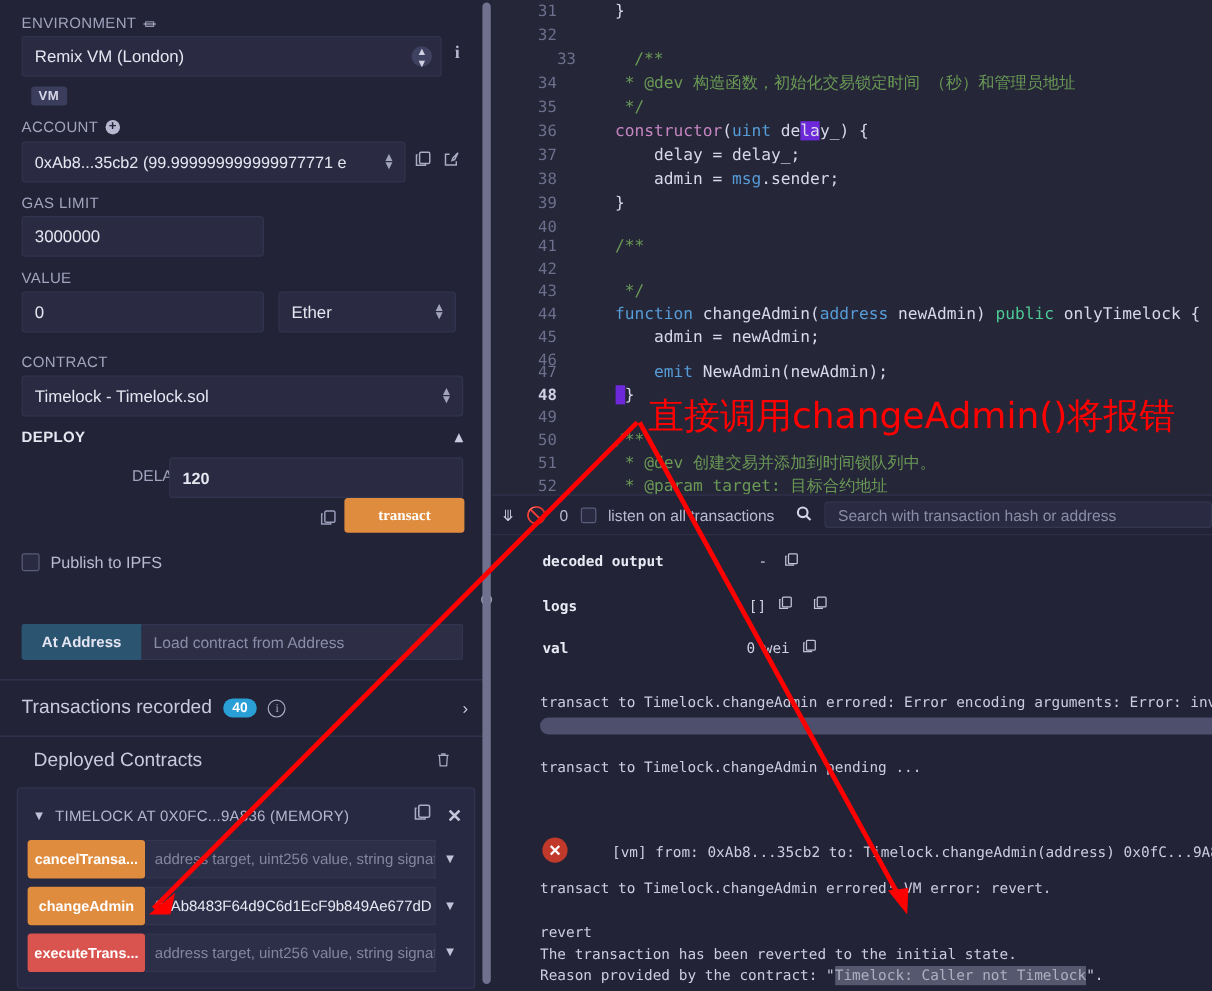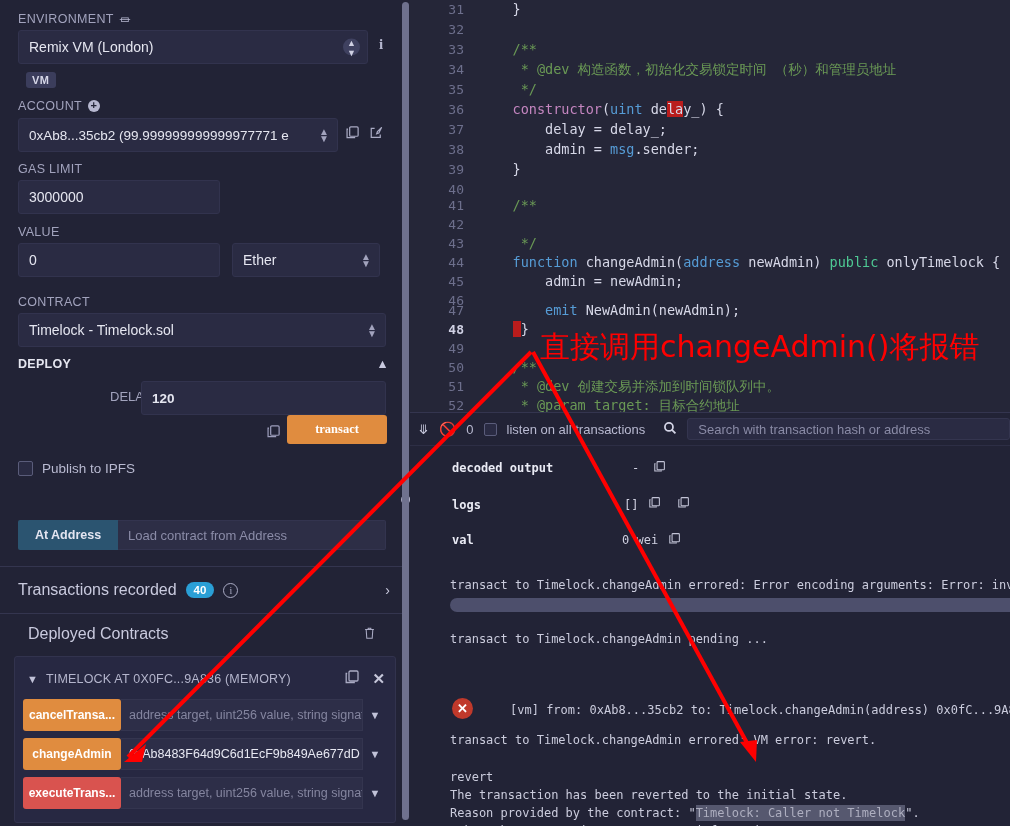--- a/index.html
+++ b/index.html
@@ -172,21 +172,21 @@
   .ln {
     position: absolute; left: 0; width: 54px; text-align: right;
     color: #6d6f8c; font-size: 13px; font-family: "DejaVu Sans Mono", monospace;
   }
   .ln.cur { color: #d0d1e4; font-weight: bold; }
   .code-txt { position: absolute; left: 70px; color: #d7d8e8; }
   .tk-cm { color: #6a9955; }
   .tk-kw { color: #c586c0; }
   .tk-kw2 { color: #569cd6; }
   .tk-gr { color: #4ec994; }
-  .sel-hl { background: #b91c1c; }
+  .sel-hl { background: #6d28d9; }
 
   
   #terminal {
     position: absolute; left: 0; top: 412px; right: 0; bottom: 0;
     background: #222336; border-top: 1px solid #34354f;
   }
   #term-bar {
     height: 33px; display: flex; align-items: center; gap: 10px; padding: 0 0 0 8px;
     border-bottom: 1px solid #2d2e45;
   }
@@ -347,21 +347,21 @@
     </div>
 
     <div id="lp-scrollbar"></div>
   </div>
 
   <div id="right-panel">
 
     <div id="editor">
       <div class="code-line" style="top:0;position:absolute;left:0;right:0;"><span class="ln">31</span><span class="code-txt">    }</span></div>
       <div class="code-line" style="top:20px;position:absolute;left:0;right:0;"><span class="ln">32</span><span class="code-txt"></span></div>
-      <div class="code-line" style="top:40px;position:absolute;left:0;right:0;"><span class="ln">33</span><span class="code-txt tk-cm">    /**</span></div>
+      <div class="code-line" style="top:40px;position:absolute;left:16px;right:0;"><span class="ln">33</span><span class="code-txt tk-cm">    /**</span></div>
       <div class="code-line" style="top:60px;position:absolute;left:0;right:0;"><span class="ln">34</span><span class="code-txt tk-cm">     * @dev 构造函数，初始化交易锁定时间 （秒）和管理员地址</span></div>
       <div class="code-line" style="top:80px;position:absolute;left:0;right:0;"><span class="ln">35</span><span class="code-txt tk-cm">     */</span></div>
       <div class="code-line" style="top:100px;position:absolute;left:0;right:0;"><span class="ln">36</span><span class="code-txt">    <span class="tk-kw">constructor</span>(<span class="tk-kw2">uint</span> de<span class="sel-hl">la</span>y_) {</span></div>
       <div class="code-line" style="top:120px;position:absolute;left:0;right:0;"><span class="ln">37</span><span class="code-txt">        delay = delay_;</span></div>
       <div class="code-line" style="top:140px;position:absolute;left:0;right:0;"><span class="ln">38</span><span class="code-txt">        admin = <span class="tk-kw2">msg</span>.sender;</span></div>
       <div class="code-line" style="top:160px;position:absolute;left:0;right:0;"><span class="ln">39</span><span class="code-txt">    }</span></div>
       <div class="code-line" style="top:180px;position:absolute;left:0;right:0;"><span class="ln">40</span><span class="code-txt"></span></div>
       <div class="code-line" style="top:196px;position:absolute;left:0;right:0;"><span class="ln">41</span><span class="code-txt tk-cm">    /**</span></div>
       <div class="code-line" style="top:215px;position:absolute;left:0;right:0;"><span class="ln">42</span></div>
       <div class="code-line" style="top:234px;position:absolute;left:0;right:0;"><span class="ln">43</span><span class="code-txt tk-cm">     */</span></div>

